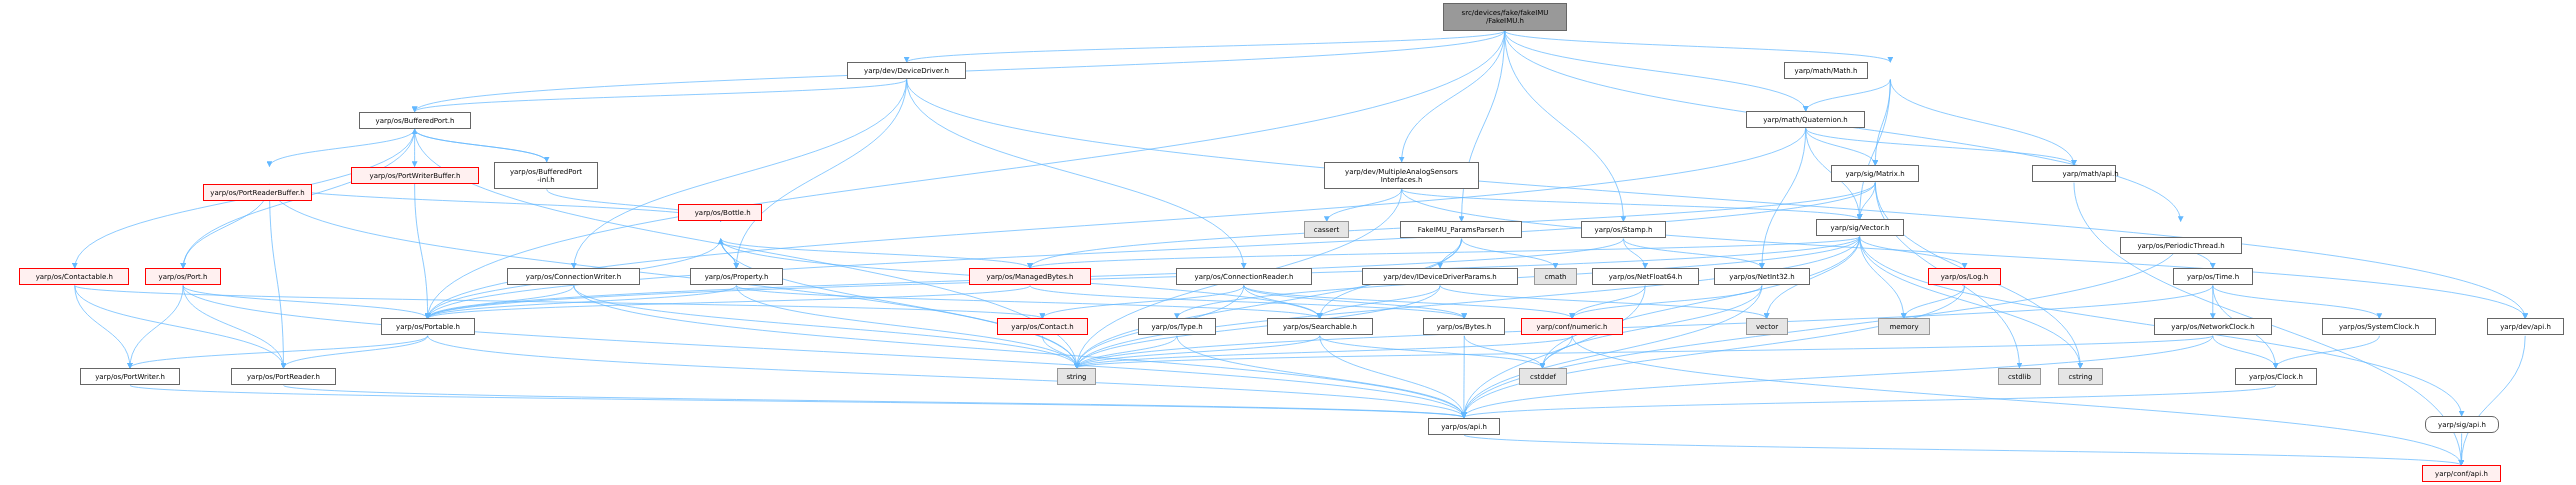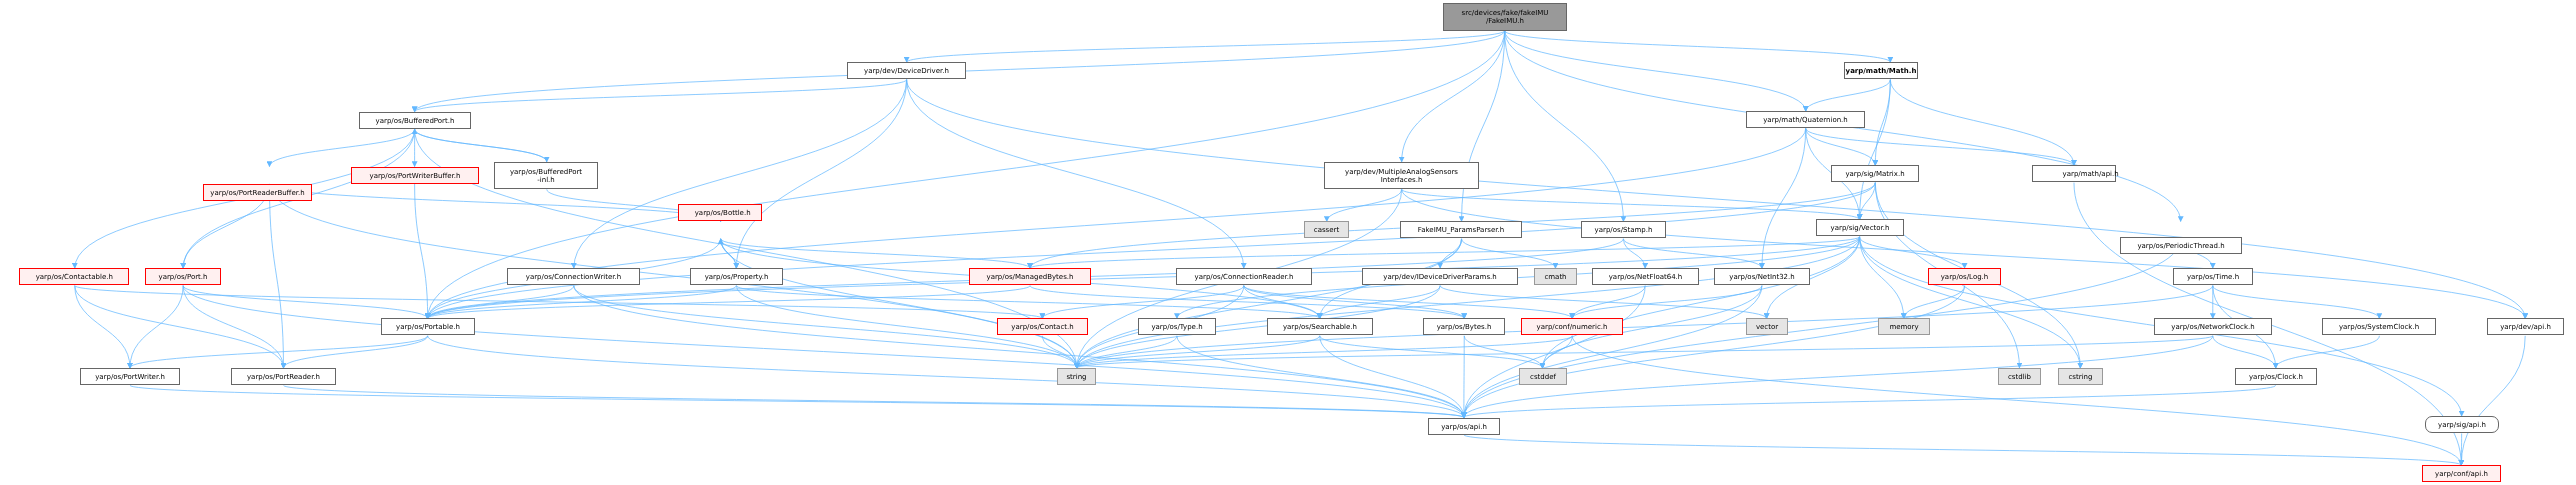--- a/index.html
+++ b/index.html
@@ -155,21 +155,21 @@
         <path d="M3750.5,502 C3750.5,598.5 3655,598.5 3655,695" fill="none" stroke="#63b8ff" stroke-width="1.1" marker-end="url(#arrow)"></path>
         <path d="M3377.5,576 C3377.5,600 2164,600 2164,624" fill="none" stroke="#63b8ff" stroke-width="1.1" marker-end="url(#arrow)"></path>
         <path d="M2164,650 C2164,672.5 3655,672.5 3655,695" fill="none" stroke="#63b8ff" stroke-width="1.1" marker-end="url(#arrow)"></path>
         <path d="M3655.5,648 C3655.5,671.5 3655,671.5 3655,695" fill="none" stroke="#63b8ff" stroke-width="1.1" marker-end="url(#arrow)"></path>
       </g>
   </svg>
 
   <div class="node root tall" style="left:1427px;top:3.3px;width:124px;">src/devices/fake/fakeIMU
 /FakeIMU.h</div>
   <div class="node" style="left:831px;top:62px;width:119px;">yarp/dev/DeviceDriver.h</div>
-  <div class="node" style="left:1828px;top:62px;width:74px;font-weight:bold;">yarp/math/Math.h</div>
+  <div class="node" style="left:1768px;top:62px;width:84px;">yarp/math/Math.h</div>
   <div class="node" style="left:343px;top:112px;width:112px;">yarp/os/BufferedPort.h</div>
   <div class="node" style="left:1730px;top:111px;width:119px;">yarp/math/Quaternion.h</div>
   <div class="node red" style="left:187px;top:184px;width:109px;">yarp/os/PortReaderBuffer.h</div>
   <div class="node red" style="left:335px;top:167px;width:128px;">yarp/os/PortWriterBuffer.h</div>
   <div class="node tall" style="left:478px;top:162px;width:104px;">yarp/os/BufferedPort
 -inl.h</div>
   <div class="node tall" style="left:1308px;top:162px;width:155px;">yarp/dev/MultipleAnalogSensors
 Interfaces.h</div>
   <div class="node" style="left:1815px;top:165px;width:88px;">yarp/sig/Matrix.h</div>
   <div class="node" style="left:2016px;top:165px;width:84px;padding-left:36px;">yarp/math/api.h</div>

